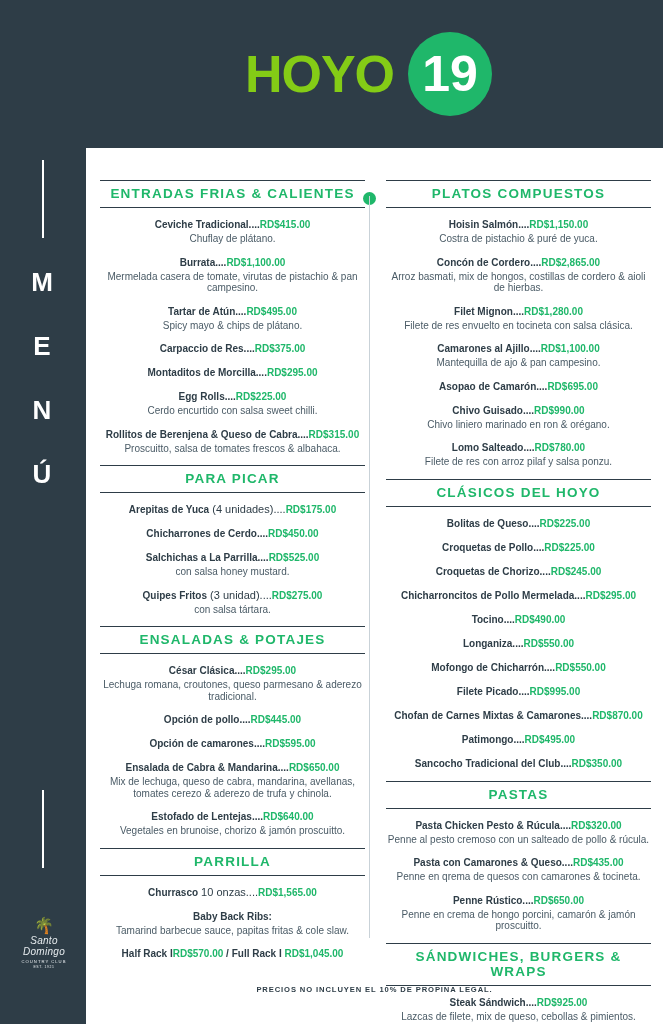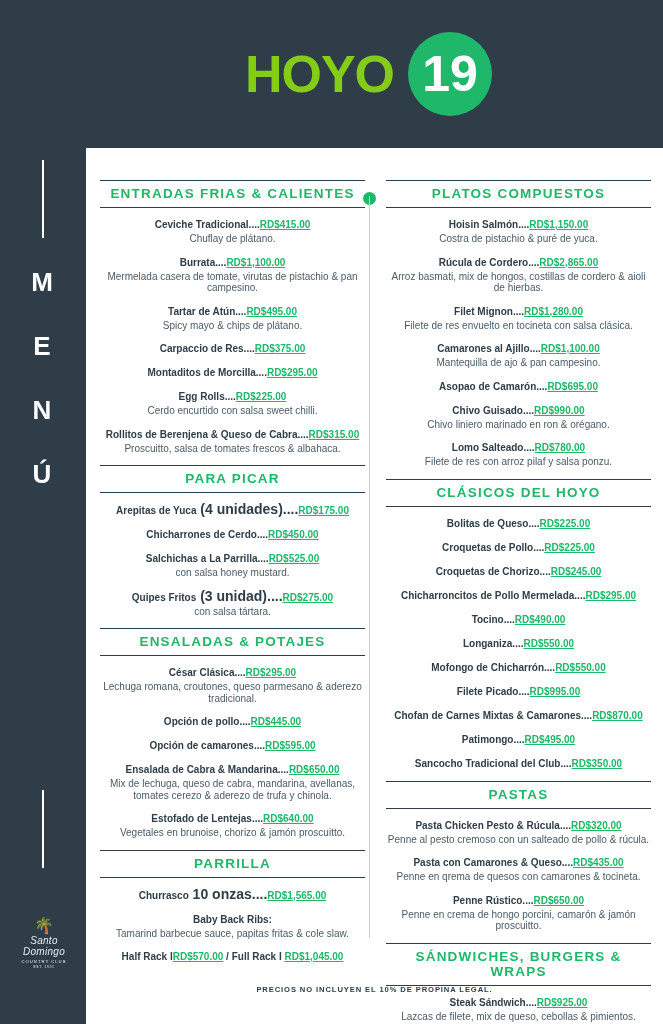--- a/index.html
+++ b/index.html
@@ -90,22 +90,22 @@
     letter-spacing: 1.2px;
     padding: 5px 0 6px;
     border-top: 1.4px solid #2e3d47;
     border-bottom: 1.4px solid #2e3d47;
     margin: 10px 0 10px;
   }
   .item { text-align: center; margin-bottom: 11px; }
   .item .nm {
     font-size: 10px; font-weight: 700; color: #2e3d47; line-height: 13px;
   }
-  .item .price { color: #1fb76a; font-weight: 700; text-decoration: underline; }
-  .item .qty { font-weight: 700; font-size: 14px; }
+  .item .price { color: #1fb76a; font-weight: 700; }
+  .item .qty { font-weight: 400; font-size: 11px; }
   .item .desc {
     font-size: 10px; color: #4a5b66; line-height: 11.5px; margin-top: 2px;
     font-weight: 400;
   }
 
   .footer {
     position: absolute; left: 86px; right: 0; bottom: 30px;
     text-align: center;
     font-size: 7.6px; letter-spacing: .9px; color: #2e3d47; font-weight: 700;
   }
@@ -225,21 +225,21 @@
       </div>
     </div>
   <div class="col col-right" id="col-right">
       <div class="section">
         <div class="sec-title">PLATOS COMPUESTOS</div>
         <div class="item">
           <div class="nm"><span>Hoisin Salmón....</span><span class="price">RD$1,150.00</span></div>
           <div class="desc">Costra de pistachio &amp; puré de yuca.</div>
         </div>
         <div class="item">
-          <div class="nm"><span>Rúcula de Cordero....</span><span class="price">RD$2,865.00</span></div>
+          <div class="nm"><span>Concón de Cordero....</span><span class="price">RD$2,865.00</span></div>
           <div class="desc">Arroz basmati, mix de hongos, costillas de cordero &amp; aioli de hierbas.</div>
         </div>
         <div class="item">
           <div class="nm"><span>Filet Mignon....</span><span class="price">RD$1,280.00</span></div>
           <div class="desc">Filete de res envuelto en tocineta con salsa clásica.</div>
         </div>
         <div class="item">
           <div class="nm"><span>Camarones al Ajillo....</span><span class="price">RD$1,100.00</span></div>
           <div class="desc">Mantequilla de ajo &amp; pan campesino.</div>
         </div>

